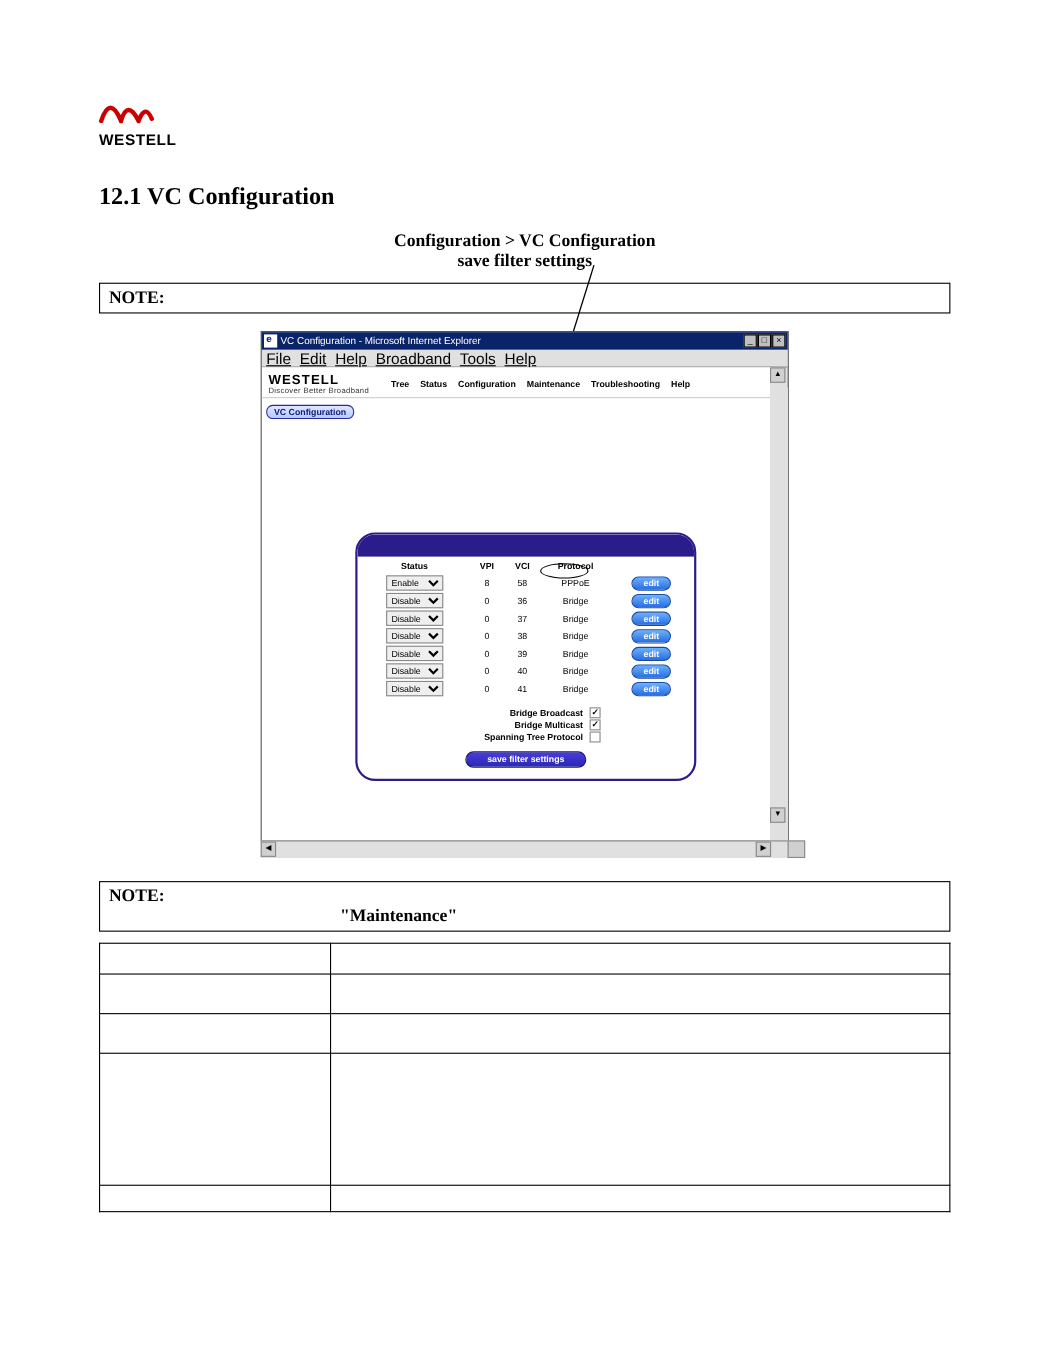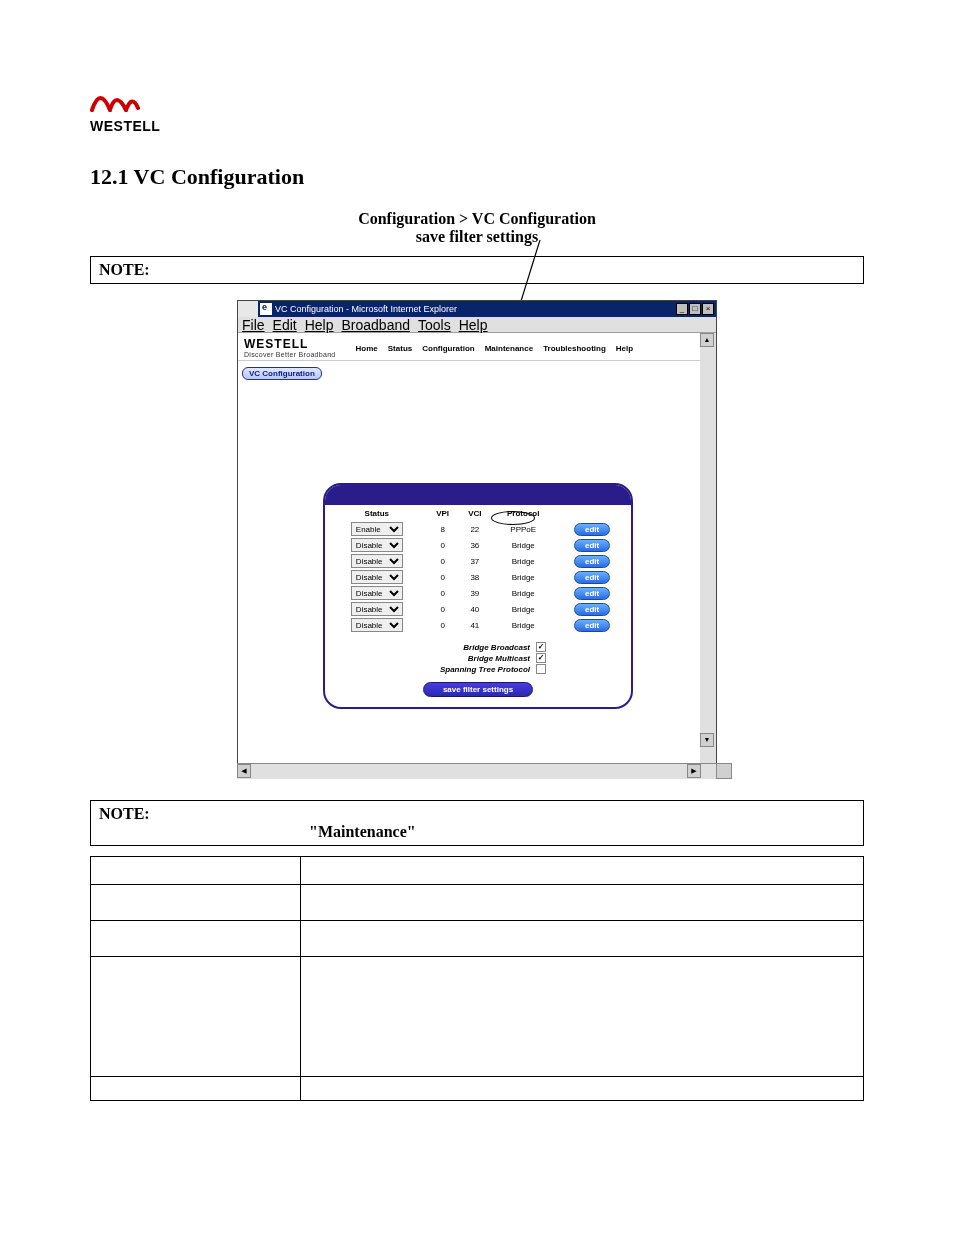--- a/index.html
+++ b/index.html
@@ -32,21 +32,21 @@
 
   
   .note-box { border: 1px solid #000; padding: 4px 8px; margin: 8px 0 16px 0; }
   .note-label { font-weight: bold; font-size: 16px; display:inline;text-align:center; }
 
   .note-box2 { border:1px solid #000; padding:4px 8px; margin:12px 0 10px 0;}
   .note-maint { font-weight:bold; font-size:16px; margin-left:210px;}
 
   
   .browser-outer { width: 480px; margin: 0 auto; border: 1px solid #444; background:#e8e8e8; font-family: Tahoma, Arial, sans-serif; font-size: 9px; position: relative; }
-  .titlebar { background:#0a246a; color:#fff; display:flex; align-items:center; height:16px; padding: 0 2px; margin-left: 20px;}
+  .titlebar { background:#0a246a; color:#fff; display:flex; align-items:center; height:16px; padding: 0 2px;}
   .titlebar .tb-icon { width:12px; height:12px; background:#fff; display:inline-block; margin-right:3px; position:relative;}
   .titlebar .tb-icon::before { content:"e"; color:#0a246a; font-weight:bold; font-size:9px; position:absolute; left:2px; top:-1px;}
   .titlebar .tb-title { flex:1; font-size:9px; }
   .tb-btns { display:flex; gap:1px;}
   .tb-btn { width:12px;height:12px;background:#c0c0c0;border:1px solid #000; font-size:8px; line-height:10px; text-align:center; color:#000;}
 
   .menubar { background:#e0e0e0; border-bottom:1px solid #a0a0a0; height:16px; display:flex; align-items:center; padding:0 4px; gap:8px;}
   .menubar span { font-size:14px; color:#000;}
   .menubar span u { text-decoration: underline; }
 
@@ -99,21 +99,21 @@
     display:inline-block;
     background: linear-gradient(#6ab0ff,#2a6de0);
     color:#fff;
     font-size:8px; font-weight:bold;
     padding:1px 10px;
     border-radius:8px;
     border:1px solid #1a4aa0;
   }
   .opts { margin-top:8px; font-size:8px; font-weight:bold;}
   .opts .row { display:flex; justify-content:center; gap:6px; align-items:center; margin:1px 0;}
-  .opts .lab { width:120px; text-align:right;font-style:italic;}
+  .opts .lab { width:120px; text-align:right;}
   .cb { width:10px; height:10px; border:1px solid #888; display:inline-block; font-size:8px; line-height:8px; text-align:center;}
   .save-pill {
     display:block; margin:8px auto 0 auto; width:110px;
     background: linear-gradient(#4a3ae0,#2a2ab0);
     color:#fff; font-size:8px; font-weight:bold;
     text-align:center; padding:2px 4px;
     border-radius:8px; border:1px solid #181870;
   }
 
   
@@ -183,21 +183,21 @@
 
       <div class="content-area">
         <div class="top-strip"></div>
 
         <div class="inner-head">
           <div class="westell-brand">
             <div class="big">WESTELL</div>
             <div class="tag">Discover Better Broadband</div>
           </div>
           <div class="topnav">
-            <span>Home</span>
+            <span>Tree</span>
             <span>Status</span>
             <span>Configuration</span>
             <span>Maintenance</span>
             <span>Troubleshooting</span>
             <span>Help</span>
           </div>
         </div>
 
         <div class="side-btn">VC Configuration</div>
 
@@ -213,21 +213,21 @@
                   <tr>
                 <th>Status</th>
                 <th>VPI</th>
                 <th>VCI</th>
                 <th>Protocol</th>
                 <th></th>
               </tr>
               <tr>
                 <td><select class="sel"><option>Enable</option></select></td>
                 <td>8</td>
-                <td>22</td>
+                <td>58</td>
                 <td>PPPoE</td>
                 <td><span class="edit-pill">edit</span></td>
               </tr>
               <tr>
                 <td><select class="sel"><option>Disable</option></select></td>
                 <td>0</td>
                 <td>36</td>
                 <td>Bridge</td>
                 <td><span class="edit-pill">edit</span></td>
               </tr>

